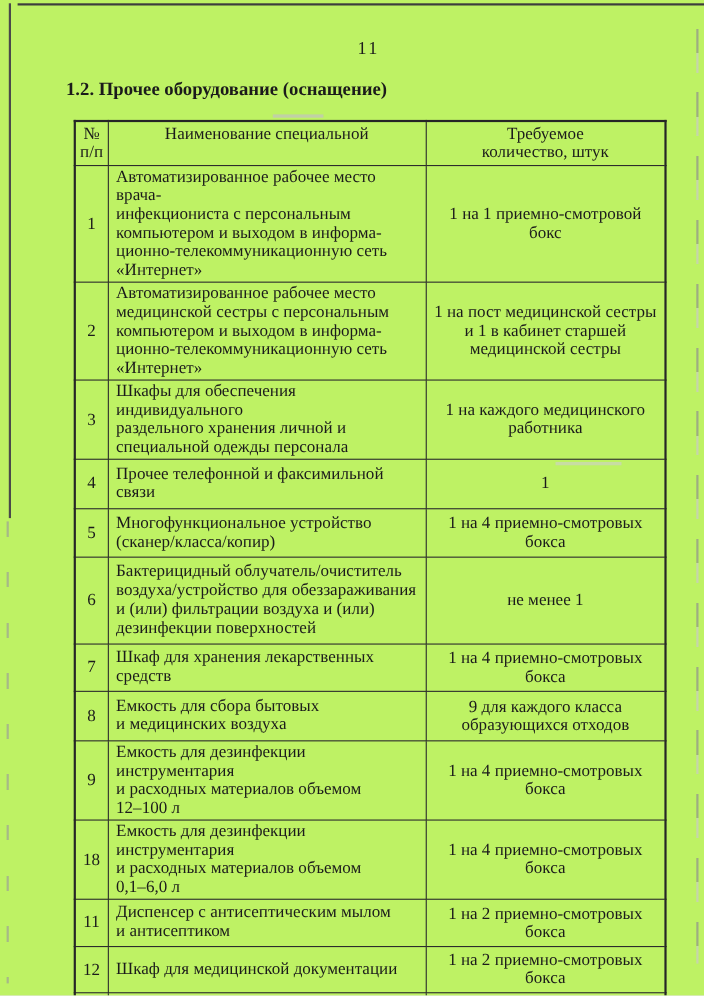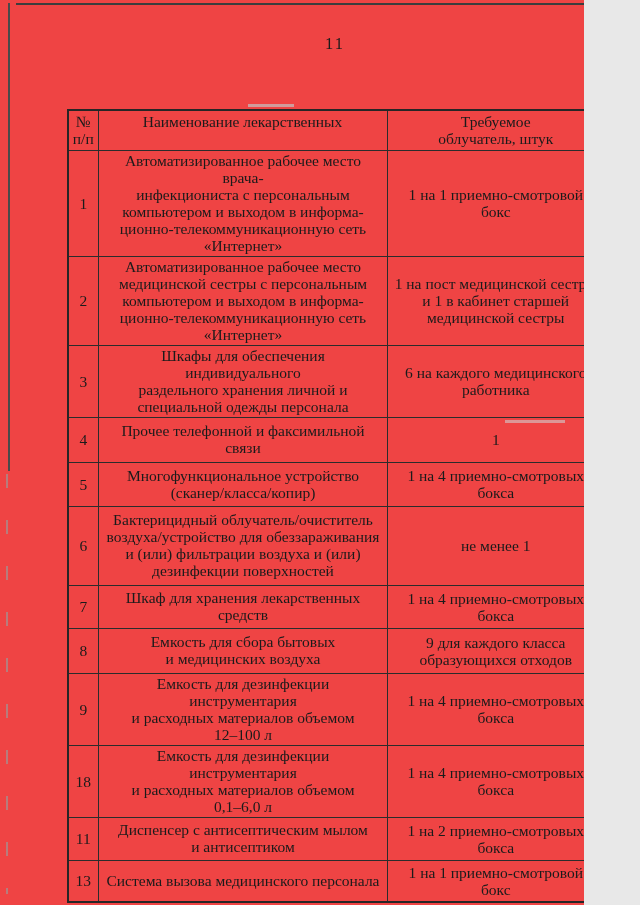--- a/index.html
+++ b/index.html
@@ -1,21 +1,21 @@
 <!DOCTYPE html>
 <html><head>
 <meta charset="utf-8">
 <style>
   * { margin: 0; padding: 0; box-sizing: border-box; }
   html, body { background: #e8e8e8; }
   .page {
     position: relative;
-    width: 584px;
+    width: 640px;
     height: 905px;
-    background: #ef4444;
+    background: #bef264;
     overflow: hidden;
     font-family: "Liberation Serif", "DejaVu Serif", serif;
     color: #1b1b1b;
   }
   
   .art-top {
     position: absolute; left: 16px; top: 3px;
     width: 624px; height: 2px; background: #3d3d3d;
   }
   .art-left {
@@ -72,21 +72,21 @@
     vertical-align: top;
     text-align: center;
     padding: 2px 3px 1px 3px;
   }
   table.equip td.num {
     text-align: center;
     vertical-align: middle;
     padding: 1px 2px;
   }
   table.equip td.name {
-    text-align: center;
+    text-align: left;
     vertical-align: middle;
     padding: 1px 6px 2px 7px;
     font-family: Liberation Serif, serif;
   }
   table.equip td.qty {
     text-align: center;
     vertical-align: middle;
     padding: 1px 6px;
   }
   thead tr            { height: 40px; }
@@ -111,34 +111,35 @@
 
   <div class="art-top"></div>
   <div class="art-left"></div>
   <div class="art-left-low"></div>
   <div class="art-right"></div>
   <div class="art-smudge1"></div>
   <div class="art-smudge2"></div>
 
   <div class="pagenum">11</div>
 
+  <div class="heading">1.2. Прочее оборудование (оснащение)</div>
 
   <table class="equip">
     <colgroup>
         <col class="c1">
         <col class="c2">
         <col class="c3">
       </colgroup>
     <thead>
       <tr>
         <th>№
 п/п</th>
-        <th>Наименование лекарственных</th>
+        <th>Наименование специальной</th>
         <th>Требуемое
-облучатель, штук</th>
+количество, штук</th>
       </tr>
     </thead>
     <tbody id="rows">
     <tr>
       <td class="num">1</td>
       <td class="name">Автоматизированное рабочее место врача-
 инфекциониста с персональным
 компьютером и выходом в информа-
 ционно-телекоммуникационную сеть
 «Интернет»</td>
@@ -155,21 +156,21 @@
       <td class="qty">1 на пост медицинской сестры
 и 1 в кабинет старшей
 медицинской сестры</td>
     </tr>
 
     <tr>
       <td class="num">3</td>
       <td class="name">Шкафы для обеспечения индивидуального
 раздельного хранения личной и
 специальной одежды персонала</td>
-      <td class="qty">6 на каждого медицинского
+      <td class="qty">1 на каждого медицинского
 работника</td>
     </tr>
 
     <tr>
       <td class="num">4</td>
       <td class="name">Прочее телефонной и факсимильной
 связи</td>
       <td class="qty">1</td>
     </tr>
 
@@ -225,20 +226,26 @@
     </tr>
 
     <tr>
       <td class="num">11</td>
       <td class="name">Диспенсер с антисептическим мылом
 и антисептиком</td>
       <td class="qty">1 на 2 приемно-смотровых
 бокса</td>
     </tr>
 
+    <tr>
+      <td class="num">12</td>
+      <td class="name">Шкаф для медицинской документации</td>
+      <td class="qty">1 на 2 приемно-смотровых
+бокса</td>
+    </tr>
 
     <tr>
       <td class="num">13</td>
       <td class="name">Система вызова медицинского персонала</td>
       <td class="qty">1 на 1 приемно-смотровой бокс</td>
     </tr>
   </tbody>
   </table>
 
 </div>

